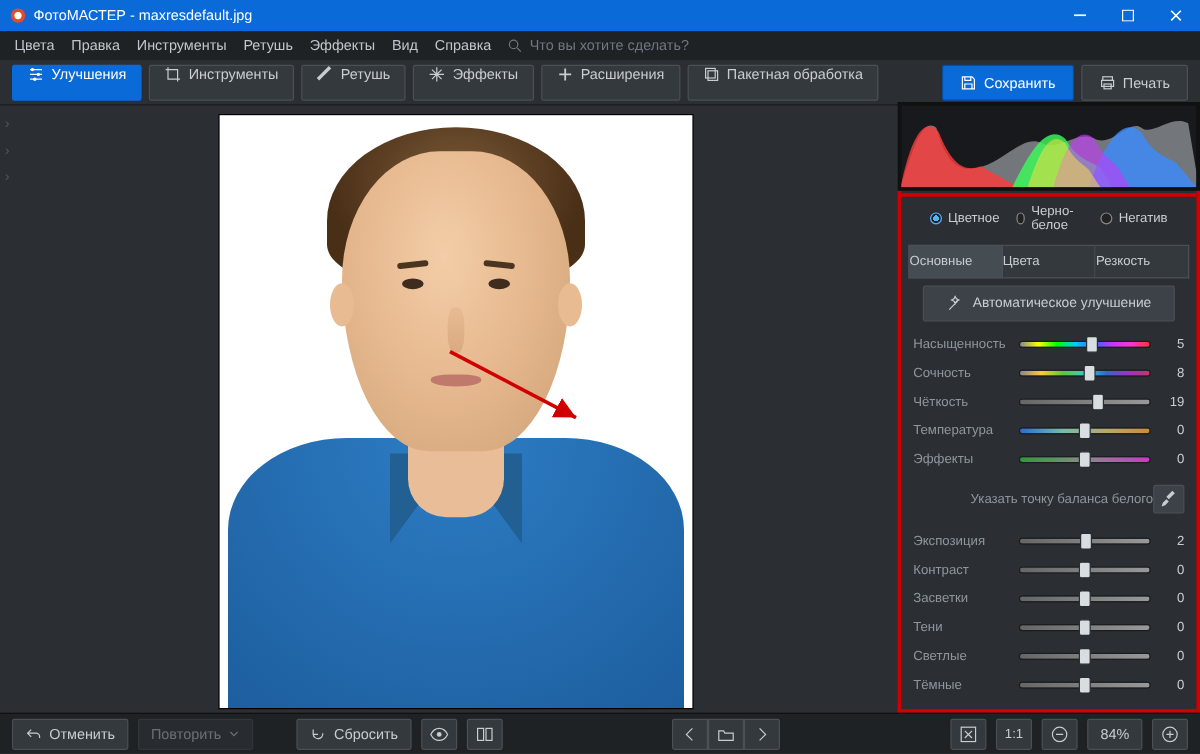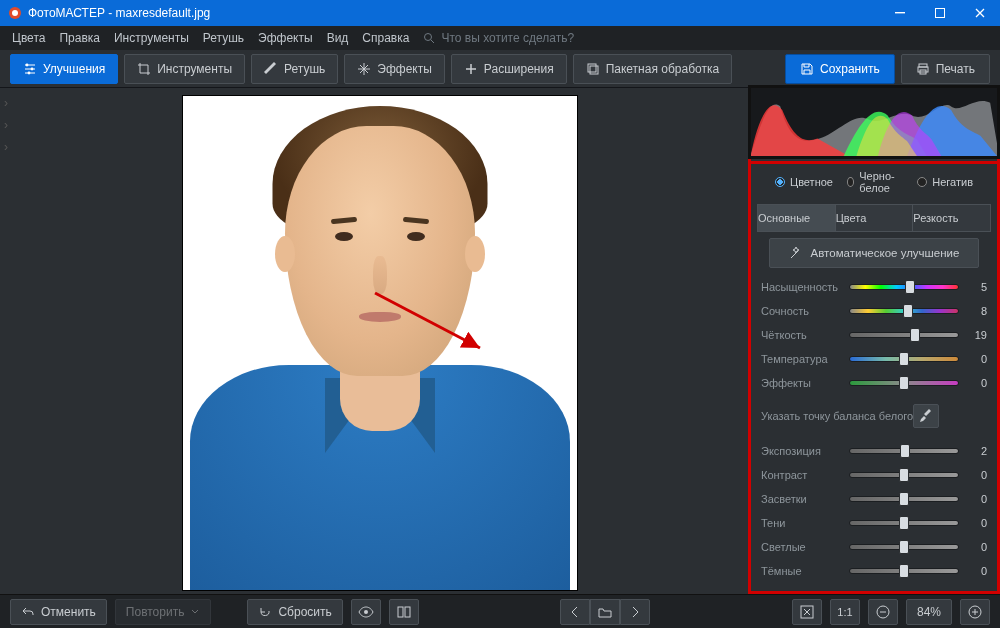--- a/index.html
+++ b/index.html
@@ -46,21 +46,21 @@
     display:flex; align-items:center; gap:6px; color:#6f7880;
   }
   
   .toolbar {
     height:38px; background: var(--bg-dark);
     display:flex; align-items:center; gap:6px;
     padding:4px 10px;
     border-bottom:1px solid #14161a;
   }
   .tool-btn {
-    display:flex; align-items:center; gap:6px;
+    display:flex; gap:6px;
     height:30px; padding:0 12px;
     background: var(--bg-panel);
     border:1px solid var(--border);
     border-radius:2px; color: var(--text);
     font-size:12px;
   }
   .tool-btn.active { background: var(--accent); border-color: var(--accent); color:#fff;}
   .toolbar-spacer { flex:1; }
   .save-btn {
     display:flex; align-items:center; gap:6px;
@@ -213,21 +213,21 @@
     position:absolute; top:50%; transform:translate(-50%,-50%);
     width:10px; height:14px; border-radius:2px;
     background:#d8dde2; border:1px solid #2a2d30;
   }
   .slider-val { width:20px; text-align:right; font-size:11px; color:var(--text);}
   .gradient-sat   { background:linear-gradient(90deg,#888,#ff0,#0f0,#0cf,#36f,#c3f,#f3c,#f33);}
   .gradient-vib   { background:linear-gradient(90deg,#888,#fc3,#5c3,#3cc,#36c,#93c,#c36);}
   .gradient-temp  { background:linear-gradient(90deg,#2a6bd6,#7ba,#b8a86d,#ce8a3a);}
   .gradient-tint  { background:linear-gradient(90deg,#2c9a3d,#8a8a8a,#c73cc2);}
   .white-balance-row{
-    display:flex; align-items:center; justify-content:flex-start;
+    display:flex; align-items:center; justify-content:flex-end;
     padding:6px 10px 8px 10px; font-size:11px; color:var(--text-dim);
   }
   .wb-btn {
     width:26px; height:24px; display:flex; align-items:center; justify-content:center;
     background: var(--bg-panel2); border:1px solid var(--border); border-radius:2px;
   }
   
   .bottombar {
     position:absolute; bottom:0; left:0; right:0; height:34px;
     background: var(--bg-darker);

